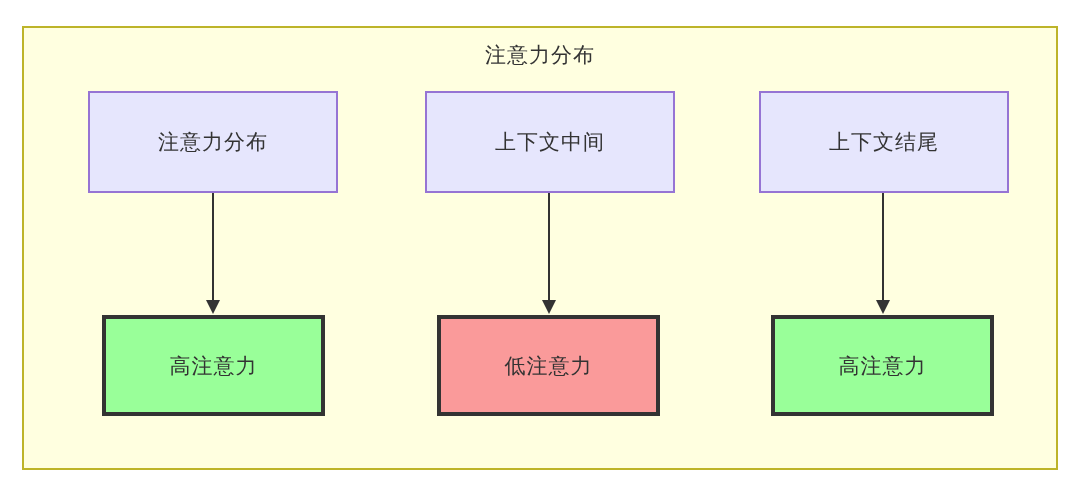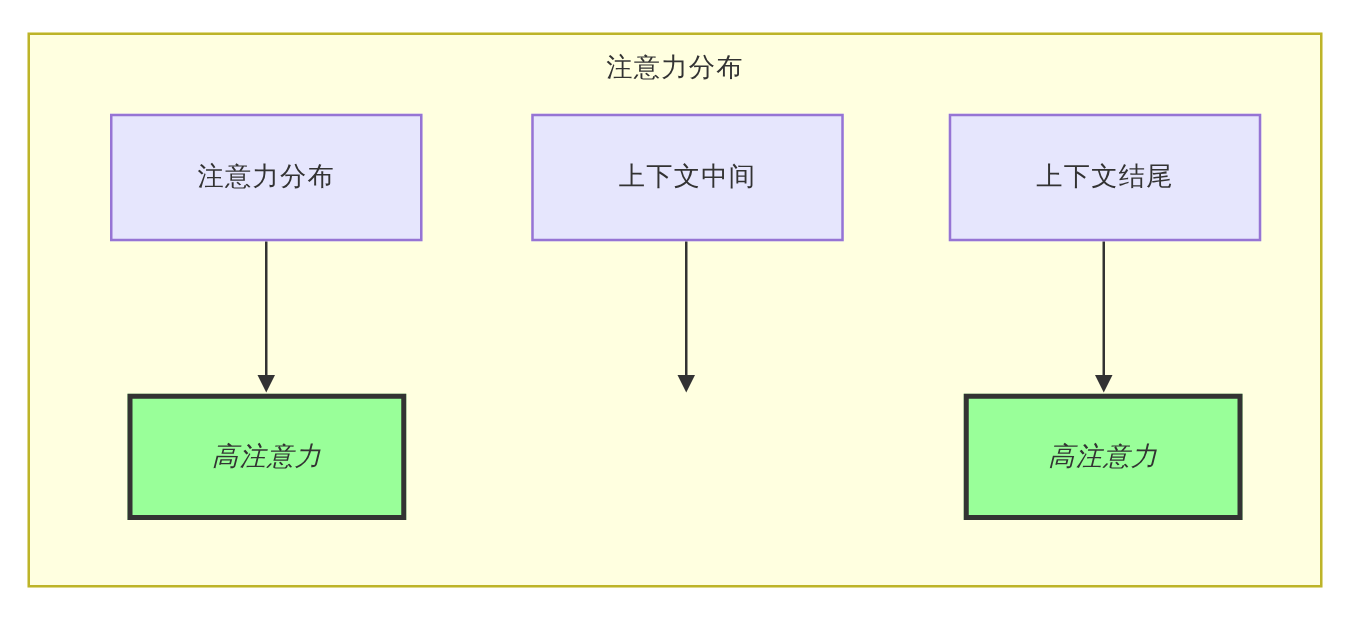--- a/index.html
+++ b/index.html
@@ -70,21 +70,20 @@
     border: 2px solid #9674d4;
     width: 250px;
     height: 102px;
   }
 
   
   .node-attention {
     border: 4px solid #333333;
     width: 223px;
     height: 101px;
-    font-style: italic;
   }
   .node-attention.fill-high {
     background: #99ff99;
   }
   .node-attention.fill-low {
     background: #fa9a9a;
   }
 
   
   #node-ctx-start  { left: 88px;  top: 91px; }
@@ -149,18 +148,21 @@
   </div>
 
   <div class="node node-context" id="node-ctx-end">
     <span class="node-label">上下文结尾</span>
   </div>
 
   <div class="node node-attention fill-high" id="node-att-start">
     <span class="node-label">高注意力</span>
   </div>
 
+  <div class="node node-attention fill-low" id="node-att-mid">
+    <span class="node-label">低注意力</span>
+  </div>
 
   <div class="node node-attention fill-high" id="node-att-end">
     <span class="node-label">高注意力</span>
   </div>
 
 </div>
 
 </body></html>

